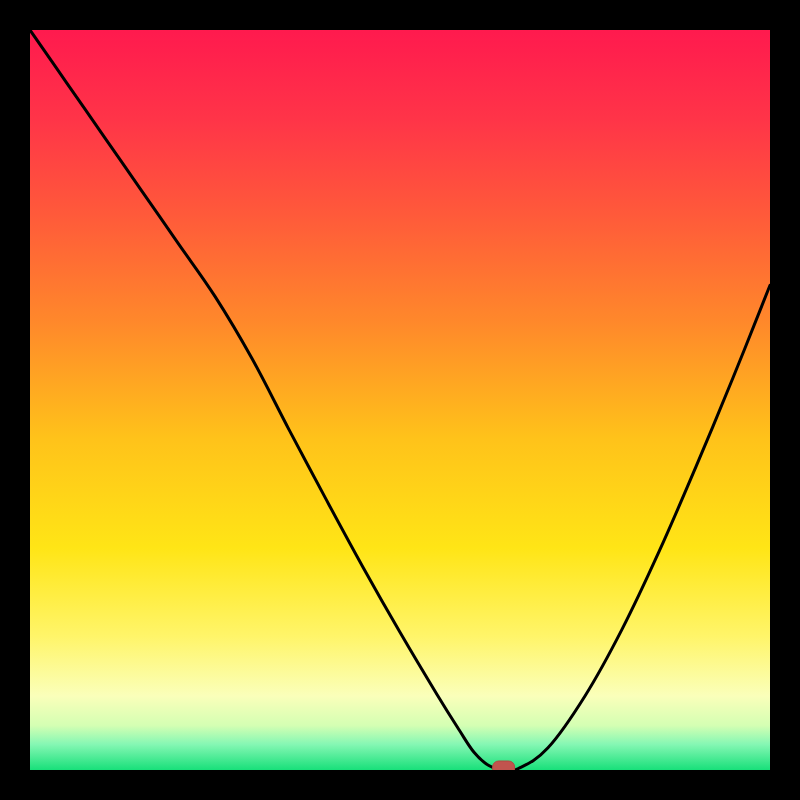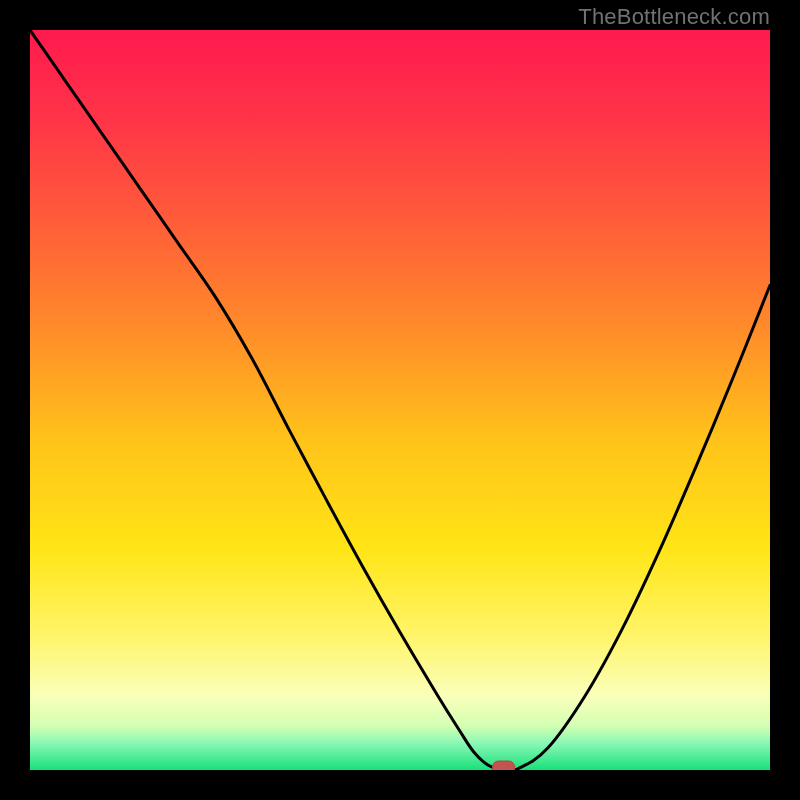--- a/index.html
+++ b/index.html
@@ -30,21 +30,20 @@
     font-family: Arial, Helvetica, sans-serif;
     font-size: 22px;
     color: #717171;
     letter-spacing: 0.2px;
   }
 </style>
 </head>
 <body>
 
 <div class="frame">
-  <div class="attribution">TheBottleneck.com</div>
   <svg class="plot" width="740" height="740" viewBox="0 0 740 740">
     <defs>
       <linearGradient id="bg-grad" x1="0" y1="0" x2="0" y2="1">
       <stop offset="0%" stop-color="#ff1a4e"></stop>
           <stop offset="12%" stop-color="#ff3448"></stop>
           <stop offset="25%" stop-color="#ff5a3a"></stop>
           <stop offset="40%" stop-color="#ff8a2a"></stop>
           <stop offset="55.00000000000001%" stop-color="#ffc21a"></stop>
           <stop offset="70%" stop-color="#ffe516"></stop>
           <stop offset="82%" stop-color="#fff56a"></stop>

